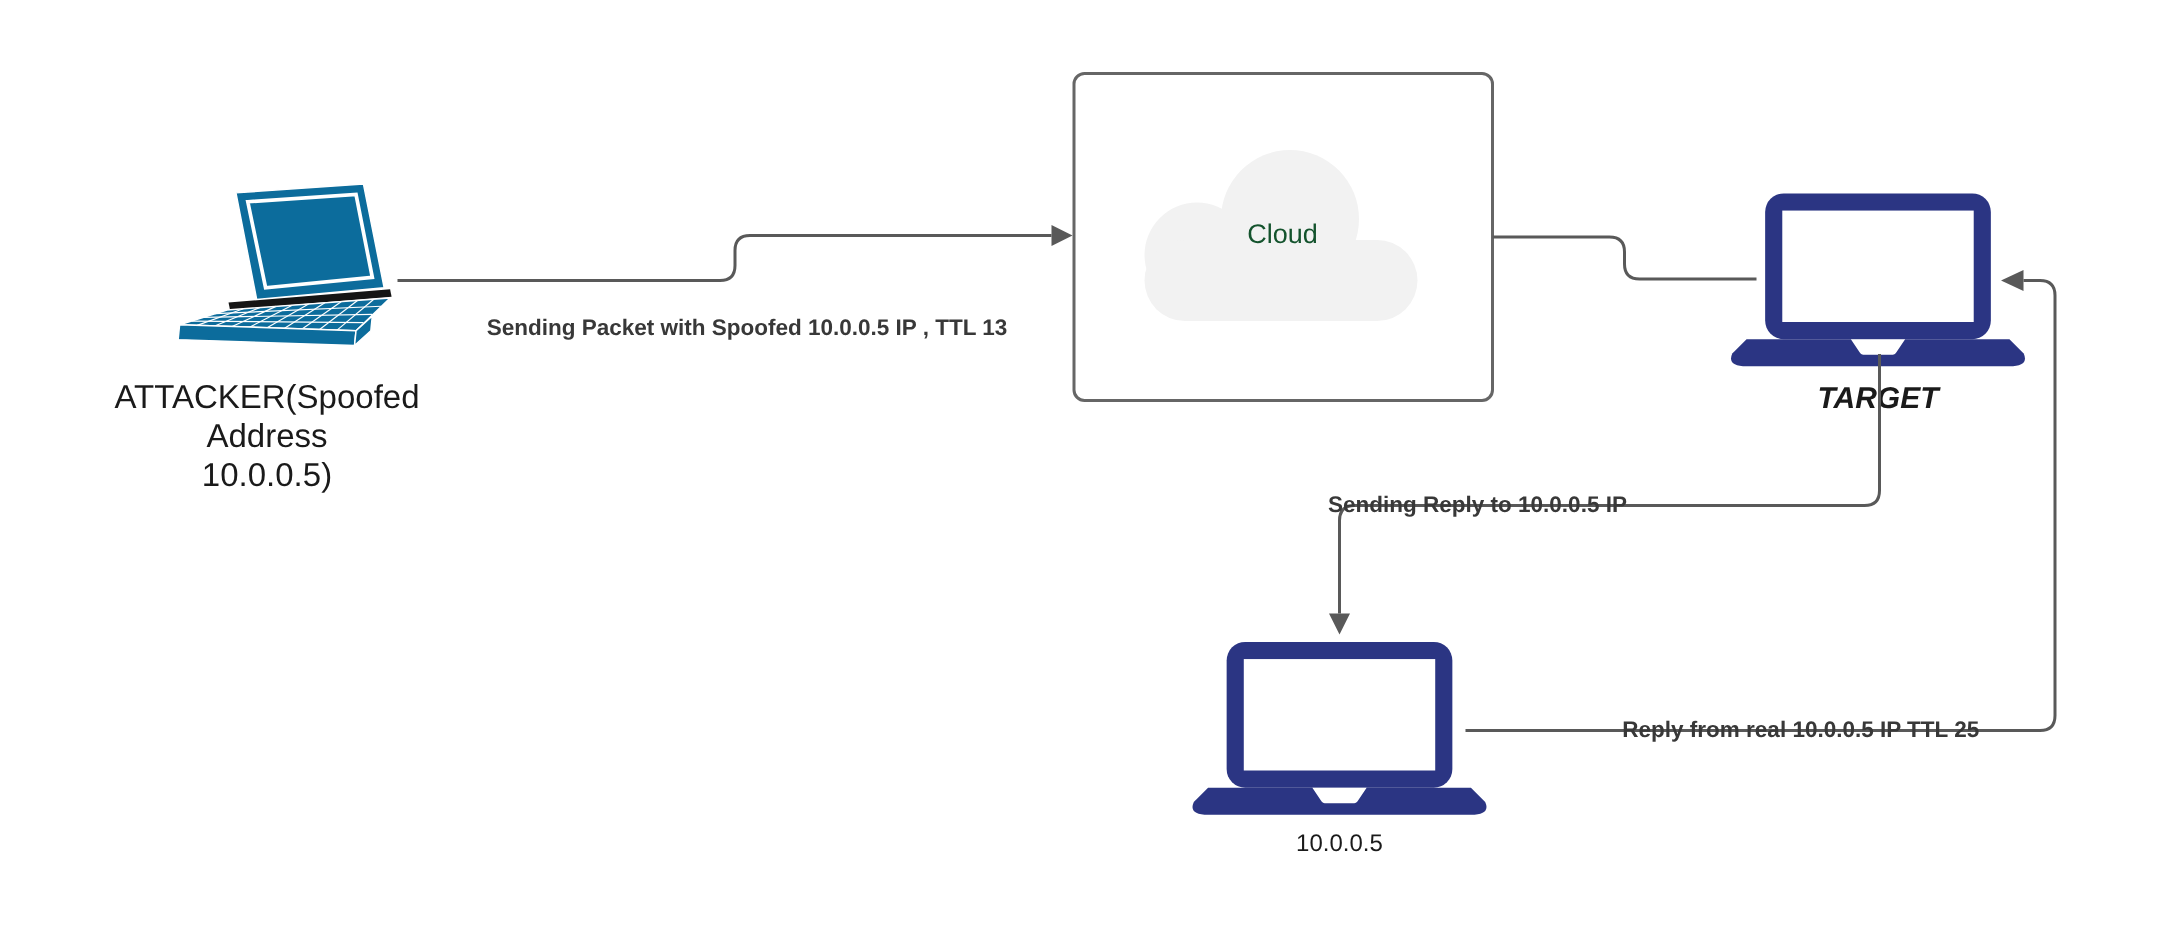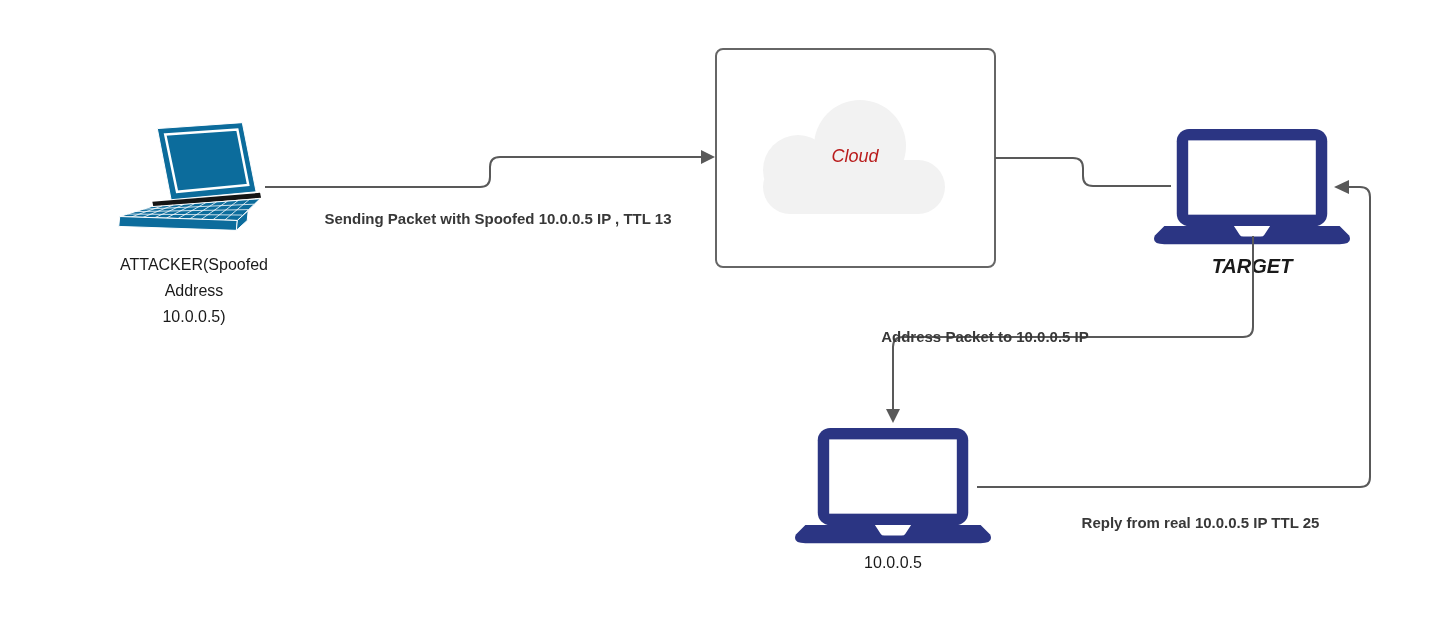--- a/index.html
+++ b/index.html
@@ -1,32 +1,32 @@
 <!DOCTYPE html>
 <html><head>
 <meta charset="utf-8">
 <style>
   html,body{margin:0;padding:0;background:#fff;}
   body{font-family:"Liberation Sans",sans-serif;}
   #canvas{position:relative;width:1449px;height:622px;background:#ffffff;overflow:hidden;}
   .abs{position:absolute;}
   .node-label{color:#1a1a1a;text-align:center;}
   .edge-label{color:#383838;font-weight:bold;font-size:15px;text-align:center;z-index:6;}
-  #attacker-label{left:64px;top:252px;width:260px;font-size:16px;line-height:26px;white-space:pre-line;z-index:4;}
+  #attacker-label{left:48px;top:252px;width:260px;font-size:22px;line-height:26px;white-space:pre-line;z-index:4;}
   #cloud-box{left:715px;top:48px;width:281px;height:220px;background:#ffffff;border:2px solid #666666;border-radius:8px;box-sizing:border-box;z-index:2;}
   #cloud-shape{left:753px;top:98px;z-index:3;}
-  #cloud-label{left:755px;top:146px;width:200px;font-size:18px;color:#b91c1c;z-index:4;font-style:italic;}
+  #cloud-label{left:755px;top:146px;width:200px;font-size:18px;color:#14532d;z-index:4;}
   #attacker-laptop{left:98px;top:122px;color:#0c6c9c;z-index:3;}
   #target-laptop{left:1152px;top:128px;color:#2b3583;z-index:3;}
   #realhost-laptop{left:793px;top:426px;color:#2b3583;z-index:3;}
   #target-label{left:1152px;top:255px;width:200px;font-size:20px;font-weight:bold;font-style:italic;z-index:4;}
   #realhost-label{left:793px;top:554px;width:200px;font-size:16px;z-index:4;}
   #edge-label-1{left:288px;top:210px;width:420px;}
   #edge-label-2{left:861px;top:328px;width:248px;}
-  #edge-label-3{left:1058px;top:478px;width:285px;margin-top:36px;}
+  #edge-label-3{left:1058px;top:478px;width:285px;}
   #connectors{left:0;top:0;z-index:5;pointer-events:none;}
   .conn{stroke:#595959;stroke-width:2;fill:none;}
   .arrowhead{fill:#595959;stroke:none;}
 </style>
 </head>
 <body>
 
 <svg width="0" height="0" style="position:absolute">
   <defs>
     <g id="front-laptop">
@@ -90,16 +90,16 @@
     <path class="conn" d="M265,187 H480 Q490,187 490,177 V167 Q490,157 500,157 H701"></path>
     <polygon class="arrowhead" points="701,150 715,157 701,164"></polygon>
     <path class="conn" d="M995,158 H1073 Q1083,158 1083,168 V176 Q1083,186 1093,186 H1171"></path>
     <path class="conn" d="M1253,236 V327 Q1253,337 1243,337 H903 Q893,337 893,347 V409"></path>
     <polygon class="arrowhead" points="886,409 900,409 893,423"></polygon>
     <path class="conn" d="M977,487 H1360 Q1370,487 1370,477 V197 Q1370,187 1360,187 H1349"></path>
     <polygon class="arrowhead" points="1349,180 1349,194 1334,187"></polygon>
   </svg>
 
   <div id="edge-label-1" class="abs edge-label">Sending Packet with Spoofed 10.0.0.5 IP , TTL 13</div>
-  <div id="edge-label-2" class="abs edge-label">Address Packet to 10.0.0.5 IP</div>
+  <div id="edge-label-2" class="abs edge-label">Sending Reply to 10.0.0.5 IP</div>
   <div id="edge-label-3" class="abs edge-label">Reply from real 10.0.0.5 IP TTL 25</div>
 
 </div>
 
 </body></html>

